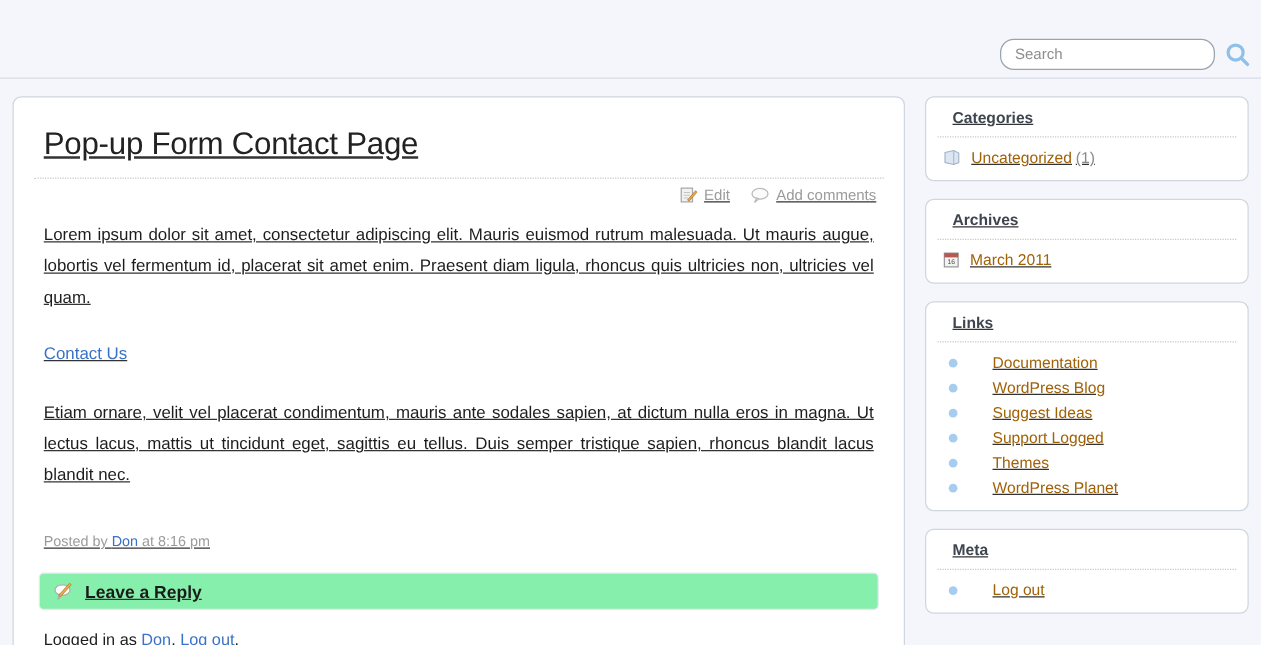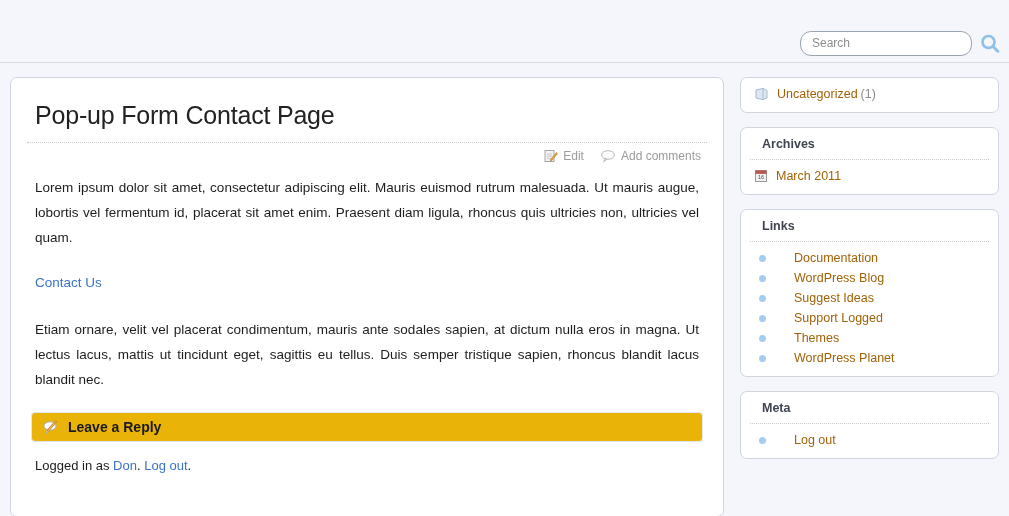--- a/index.html
+++ b/index.html
@@ -12,20 +12,21 @@
     overflow: hidden;
     background: #f4f6fb;
     font-family: "Liberation Sans", sans-serif;
     font-size: 13px;
     color: #333;
   }
   .page {
     position: relative;
     width: 1009px;
     height: 431px;
+    text-decoration: underline;
   }
 
   
   .site-header {
     position: relative;
     height: 62px;
     border-bottom: 1px solid #d7dce6;
     background: #f4f6fb;
   }
   .search-area {
@@ -128,21 +129,21 @@
   .posted-line {
     margin: 36px 10px 0 10px;
     font-size: 11.5px;
     color: #9b9b9b;
   }
   .posted-line a { color: #3a72c8; text-decoration: none; }
 
   
   .reply-bar {
     margin: 18px 6px 0 6px;
-    background: #eab308;
+    background: #86efac;
     border: 1px solid #e2e7f0;
     border-radius: 4px;
     height: 28px;
     display: flex;
     align-items: center;
     padding: 0 10px;
     gap: 8px;
   }
   .reply-title {
     font-size: 14px;
@@ -251,39 +252,41 @@
       </div>
 
       <div class="entry-body">
         <p>Lorem ipsum dolor sit amet, consectetur adipiscing elit. Mauris euismod rutrum malesuada. Ut mauris augue, lobortis vel fermentum id, placerat sit amet enim. Praesent diam ligula, rhoncus quis ultricies non, ultricies vel quam.</p>
         <p class="contact-para">
           <a class="body-link">Contact Us</a>
         </p>
         <p>Etiam ornare, velit vel placerat condimentum, mauris ante sodales sapien, at dictum nulla eros in magna. Ut lectus lacus, mattis ut tincidunt eget, sagittis eu tellus. Duis semper tristique sapien, rhoncus blandit lacus blandit nec.</p>
       </div>
 
+      <div class="posted-line"><span>Posted by </span><a>Don</a><span> at 8:16 pm</span></div>
 
       <div class="reply-bar">
         <span>
           <svg class="icon-svg" width="18" height="17" viewBox="0 0 18 17">
             <ellipse cx="8" cy="7" rx="6" ry="4.2" fill="#ffffff" stroke="#aeaeae" stroke-width="1"></ellipse>
             <path d="M5.6 10.4 L4.2 14.6 L7.2 11.2 Z" fill="#ffffff" stroke="#aeaeae" stroke-width="1"></path>
             <path d="M5 11.2 L13.6 1.6 L15 2.8 L6.4 12.4 Z" fill="#eaa954" stroke="#b8812f" stroke-width="0.7"></path>
           </svg>
         </span>
         <span class="reply-title">Leave a Reply</span>
       </div>
 
       <div class="logged-in-line"><span>Logged in as </span><a>Don</a><span>. </span><a>Log out</a><span>.</span></div>
 
     </div>
 
     <div class="sidebar">
 
       <div class="widget">
+        <div class="widget-title">Categories</div>
         <ul class="widget-list">
           <li>
             <span>
               <svg class="icon-svg" width="15" height="14" viewBox="0 0 15 14">
                 <path d="M2 3 L9 1.4 L13 3.4 L13 11 L9 12.6 L2 11 Z" fill="#dce7f2" stroke="#9fb3c8" stroke-width="0.9"></path>
                 <path d="M9 1.4 L9 12.6" stroke="#9fb3c8" stroke-width="0.8"></path>
               </svg>
             </span>
             <a class="wl-label">Uncategorized</a>
             <span class="wl-count">(1)</span>

